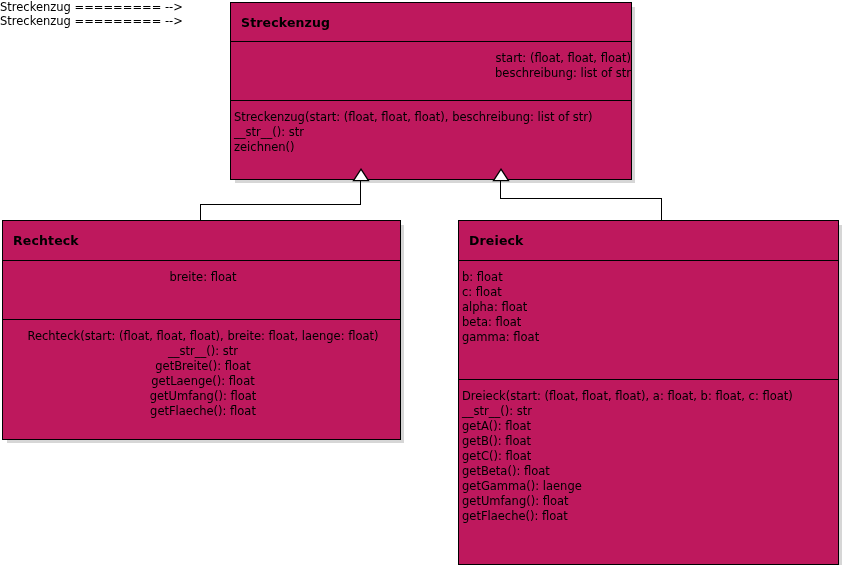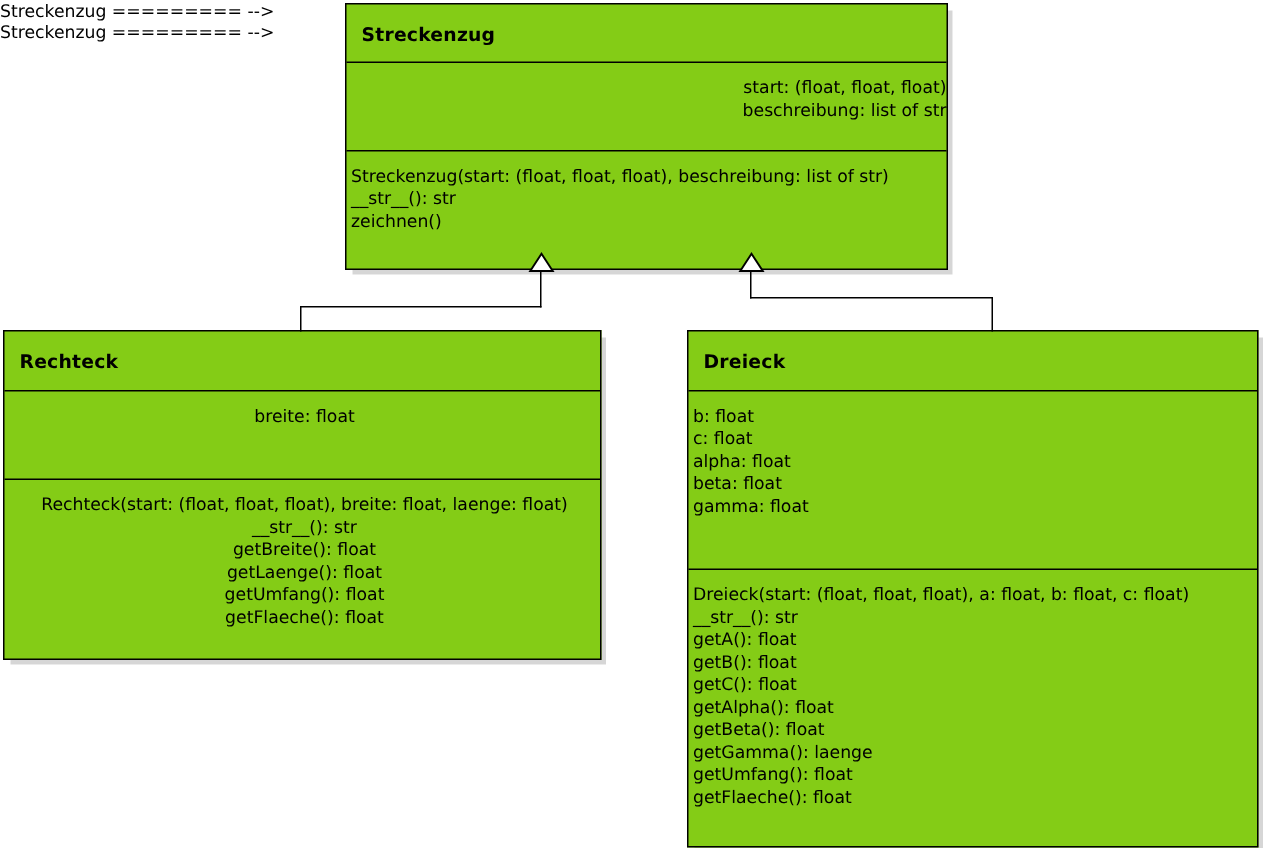--- a/index.html
+++ b/index.html
@@ -23,21 +23,21 @@
     left: 0;
     top: 0;
     width: 855px;
     height: 565px;
   }
 
   
   .uml-class {
     position: absolute;
     box-sizing: border-box;
-    background: #84cc16;
+    background: #be185d;
     border: 1.3px solid #000000;
     box-shadow: 4px 4px 0 -1px rgba(0,0,0,0.16);
   }
 
   .class-name-compartment {
     box-sizing: border-box;
     border-bottom: 1.3px solid #000000;
     display: flex;
     align-items: center;
     padding-left: 10px;
@@ -131,21 +131,20 @@
       <div class="member-line">alpha: float</div>
       <div class="member-line">beta: float</div>
       <div class="member-line">gamma: float</div>
     </div>
     <div class="operations-compartment">
       <div class="member-line">Dreieck(start: (float, float, float), a: float, b: float, c: float)</div>
       <div class="member-line">__str__(): str</div>
       <div class="member-line">getA(): float</div>
       <div class="member-line">getB(): float</div>
       <div class="member-line">getC(): float</div>
-      <div class="member-line">getAlpha(): float</div>
       <div class="member-line">getBeta(): float</div>
       <div class="member-line">getGamma(): laenge</div>
       <div class="member-line">getUmfang(): float</div>
       <div class="member-line">getFlaeche(): float</div>
     </div>
   </div>
 
    Streckenzug ========= --&gt;
   <div>
 

